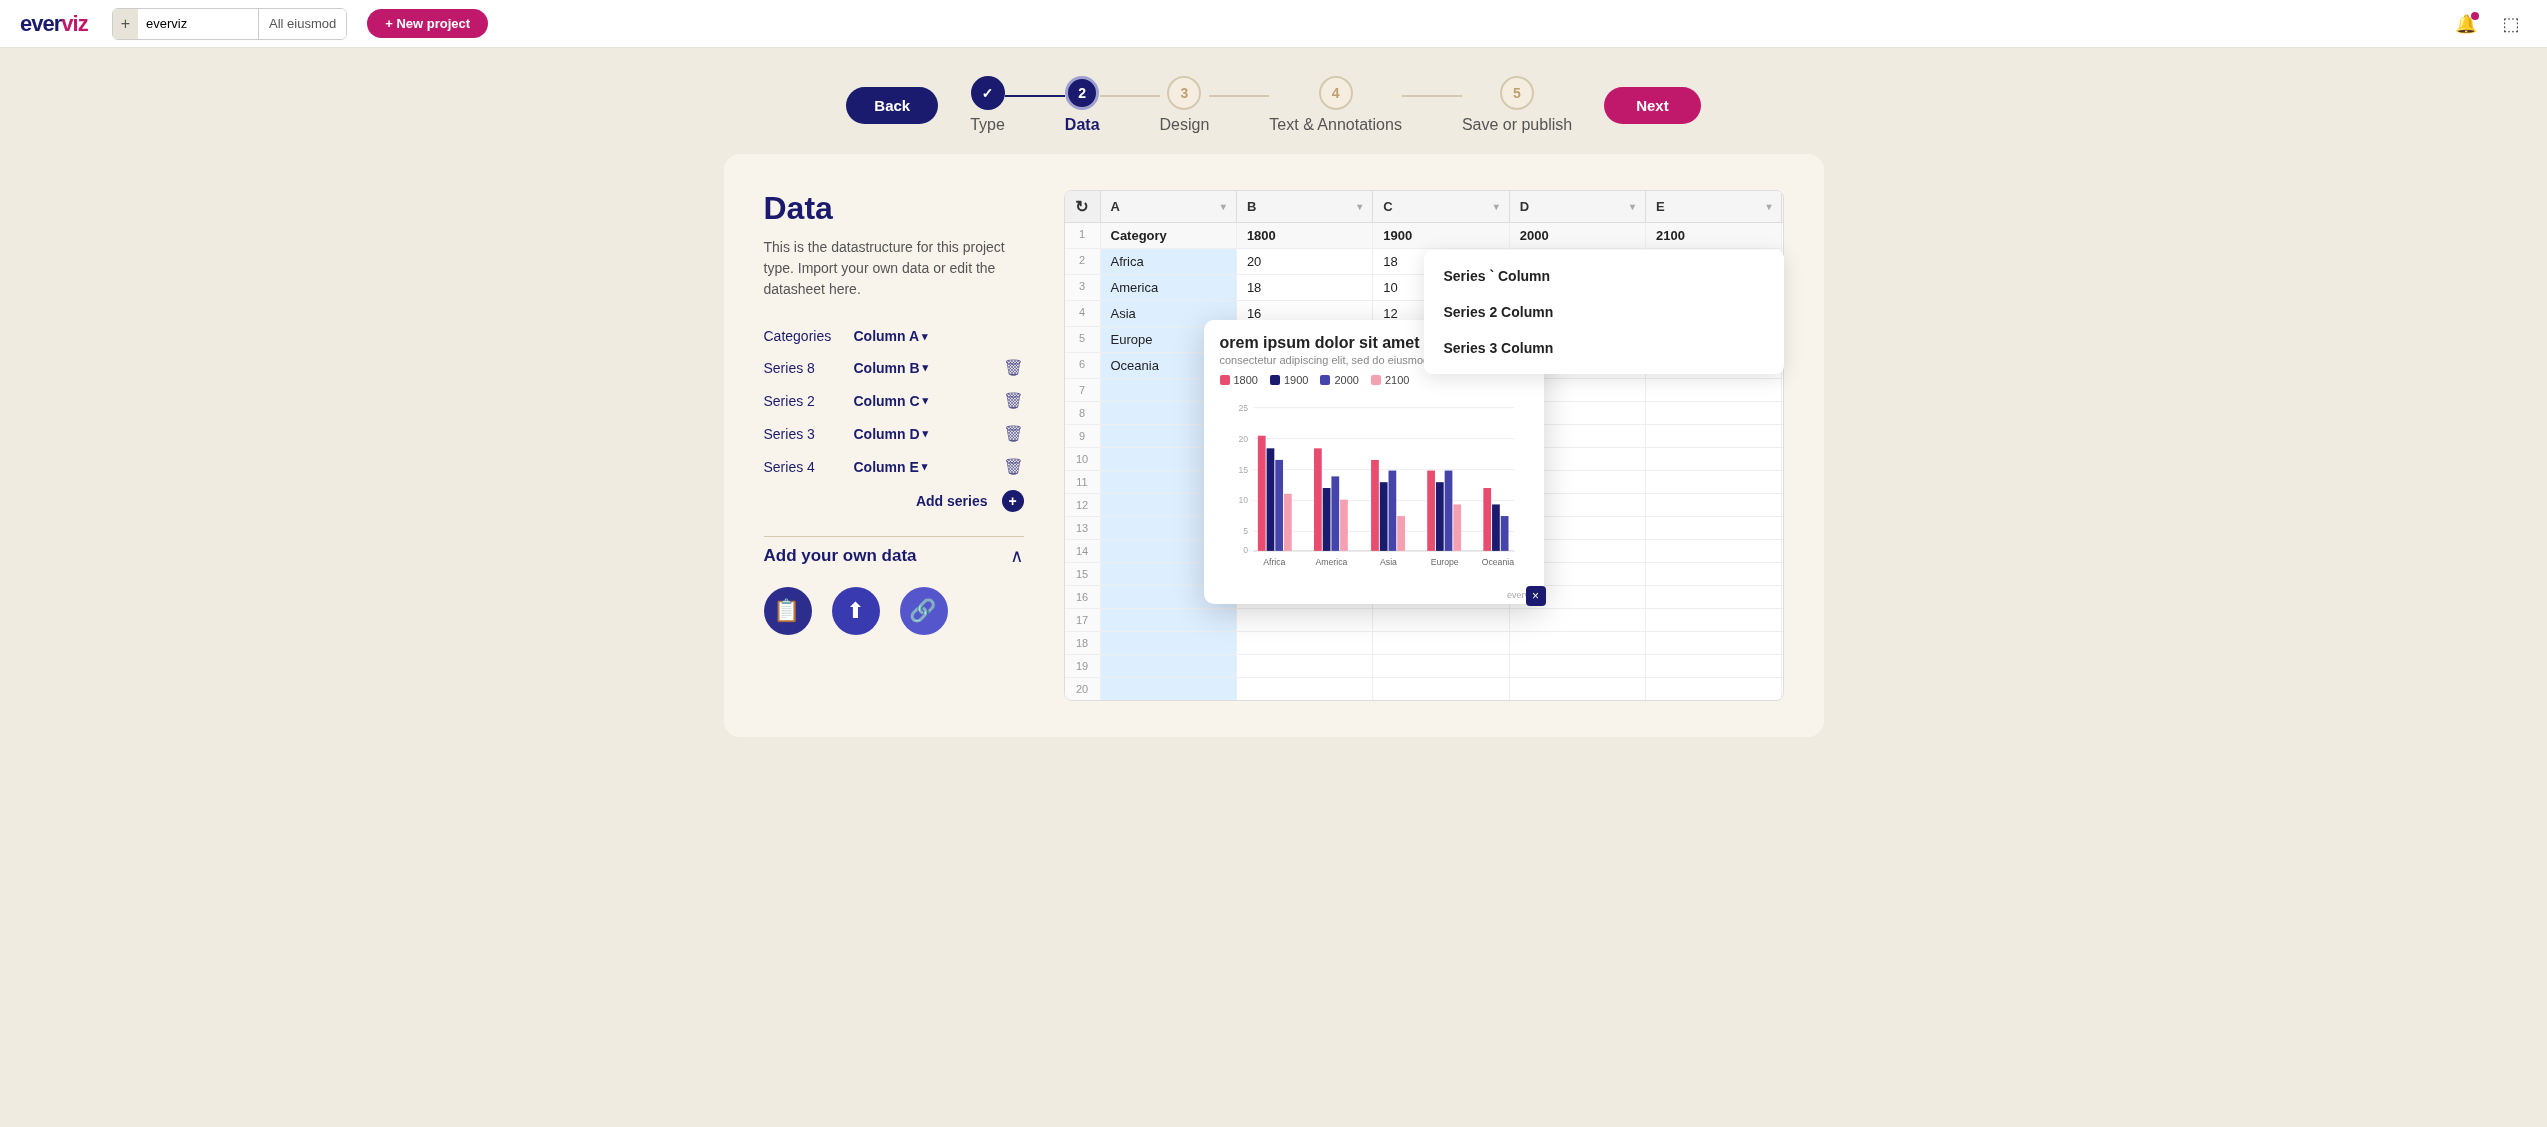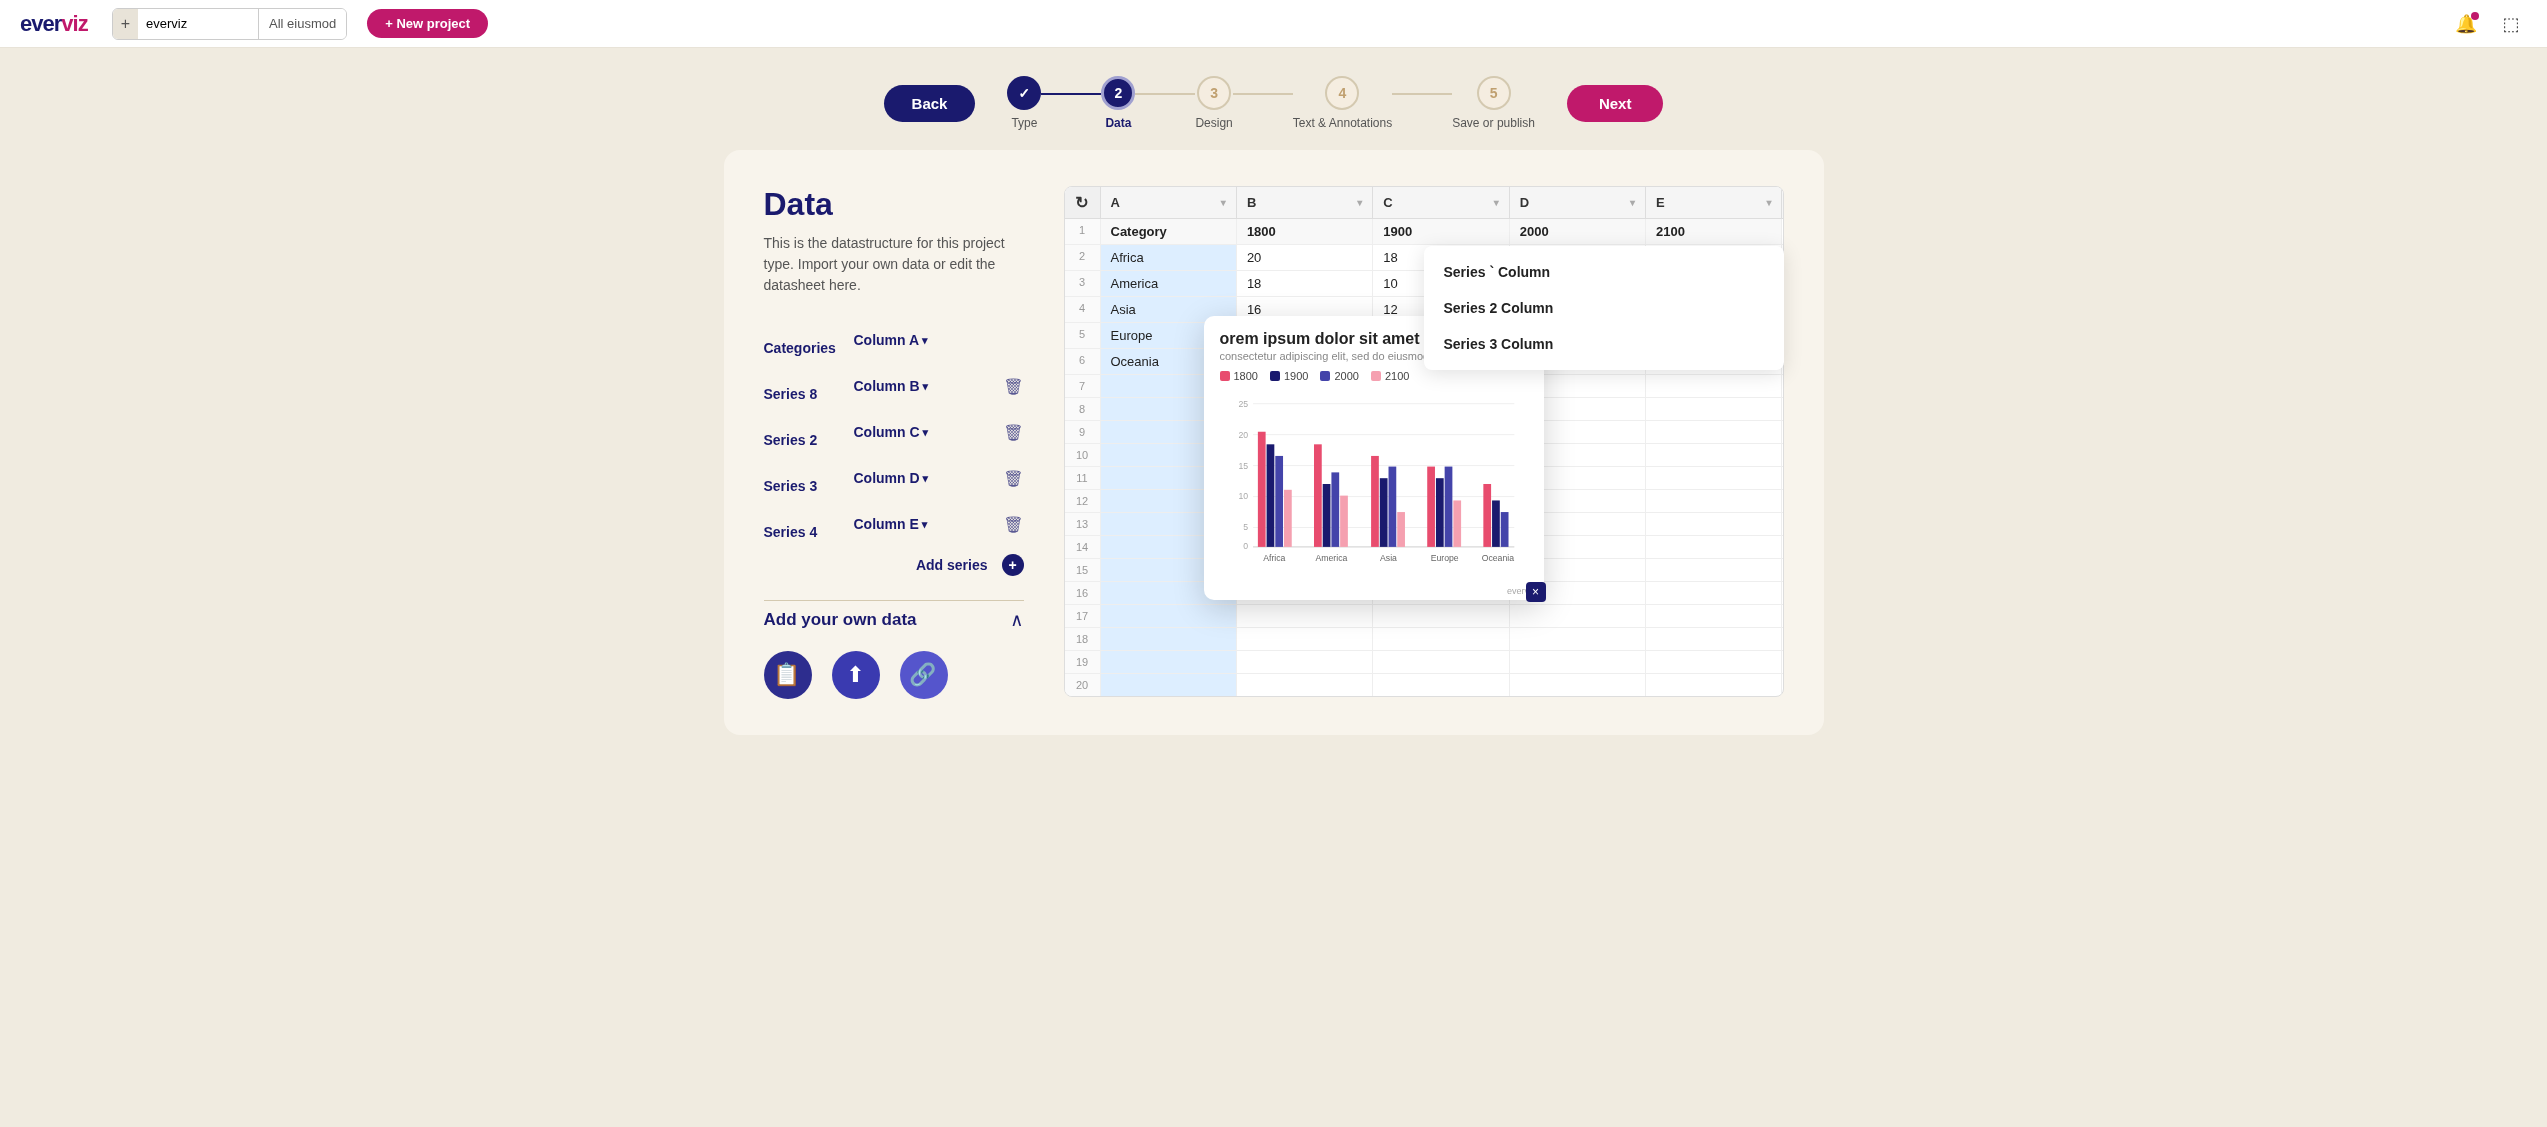--- a/index.html
+++ b/index.html
@@ -146,21 +146,21 @@
       background: #1a1a6e;
       color: #fff;
       border: 3px solid #a0a0d0;
     }
     .step-circle.pending {
       background: #f5ede0;
       color: #c0a070;
       border: 2px solid #d4c9b0;
     }
     .step-label {
-      font-size: 12px;
+      font-size: 16px;
       color: #555;
       white-space: nowrap;
     }
     .step-label.active { color: #1a1a6e; font-weight: 700; }
     .next-btn {
       background: #c0196b;
       color: #fff;
       border: none;
       border-radius: 24px;
       padding: 10px 32px;
@@ -205,25 +205,24 @@
       margin-bottom: 28px;
     }
     .mapping-row {
       display: flex;
       align-items: center;
       margin-bottom: 14px;
       gap: 10px;
     }
     .mapping-label {
       font-size: 14px;
-      font-weight: 700;
+      font-weight: 400;
       color: #1a1a6e;
       width: 80px;
       flex-shrink: 0;
-      margin-top: 16px;
     }
     .mapping-select {
       display: flex;
       align-items: center;
       background: transparent;
       border: none;
       color: #1a1a6e;
       font-size: 14px;
       font-weight: 600;
       cursor: pointer;

